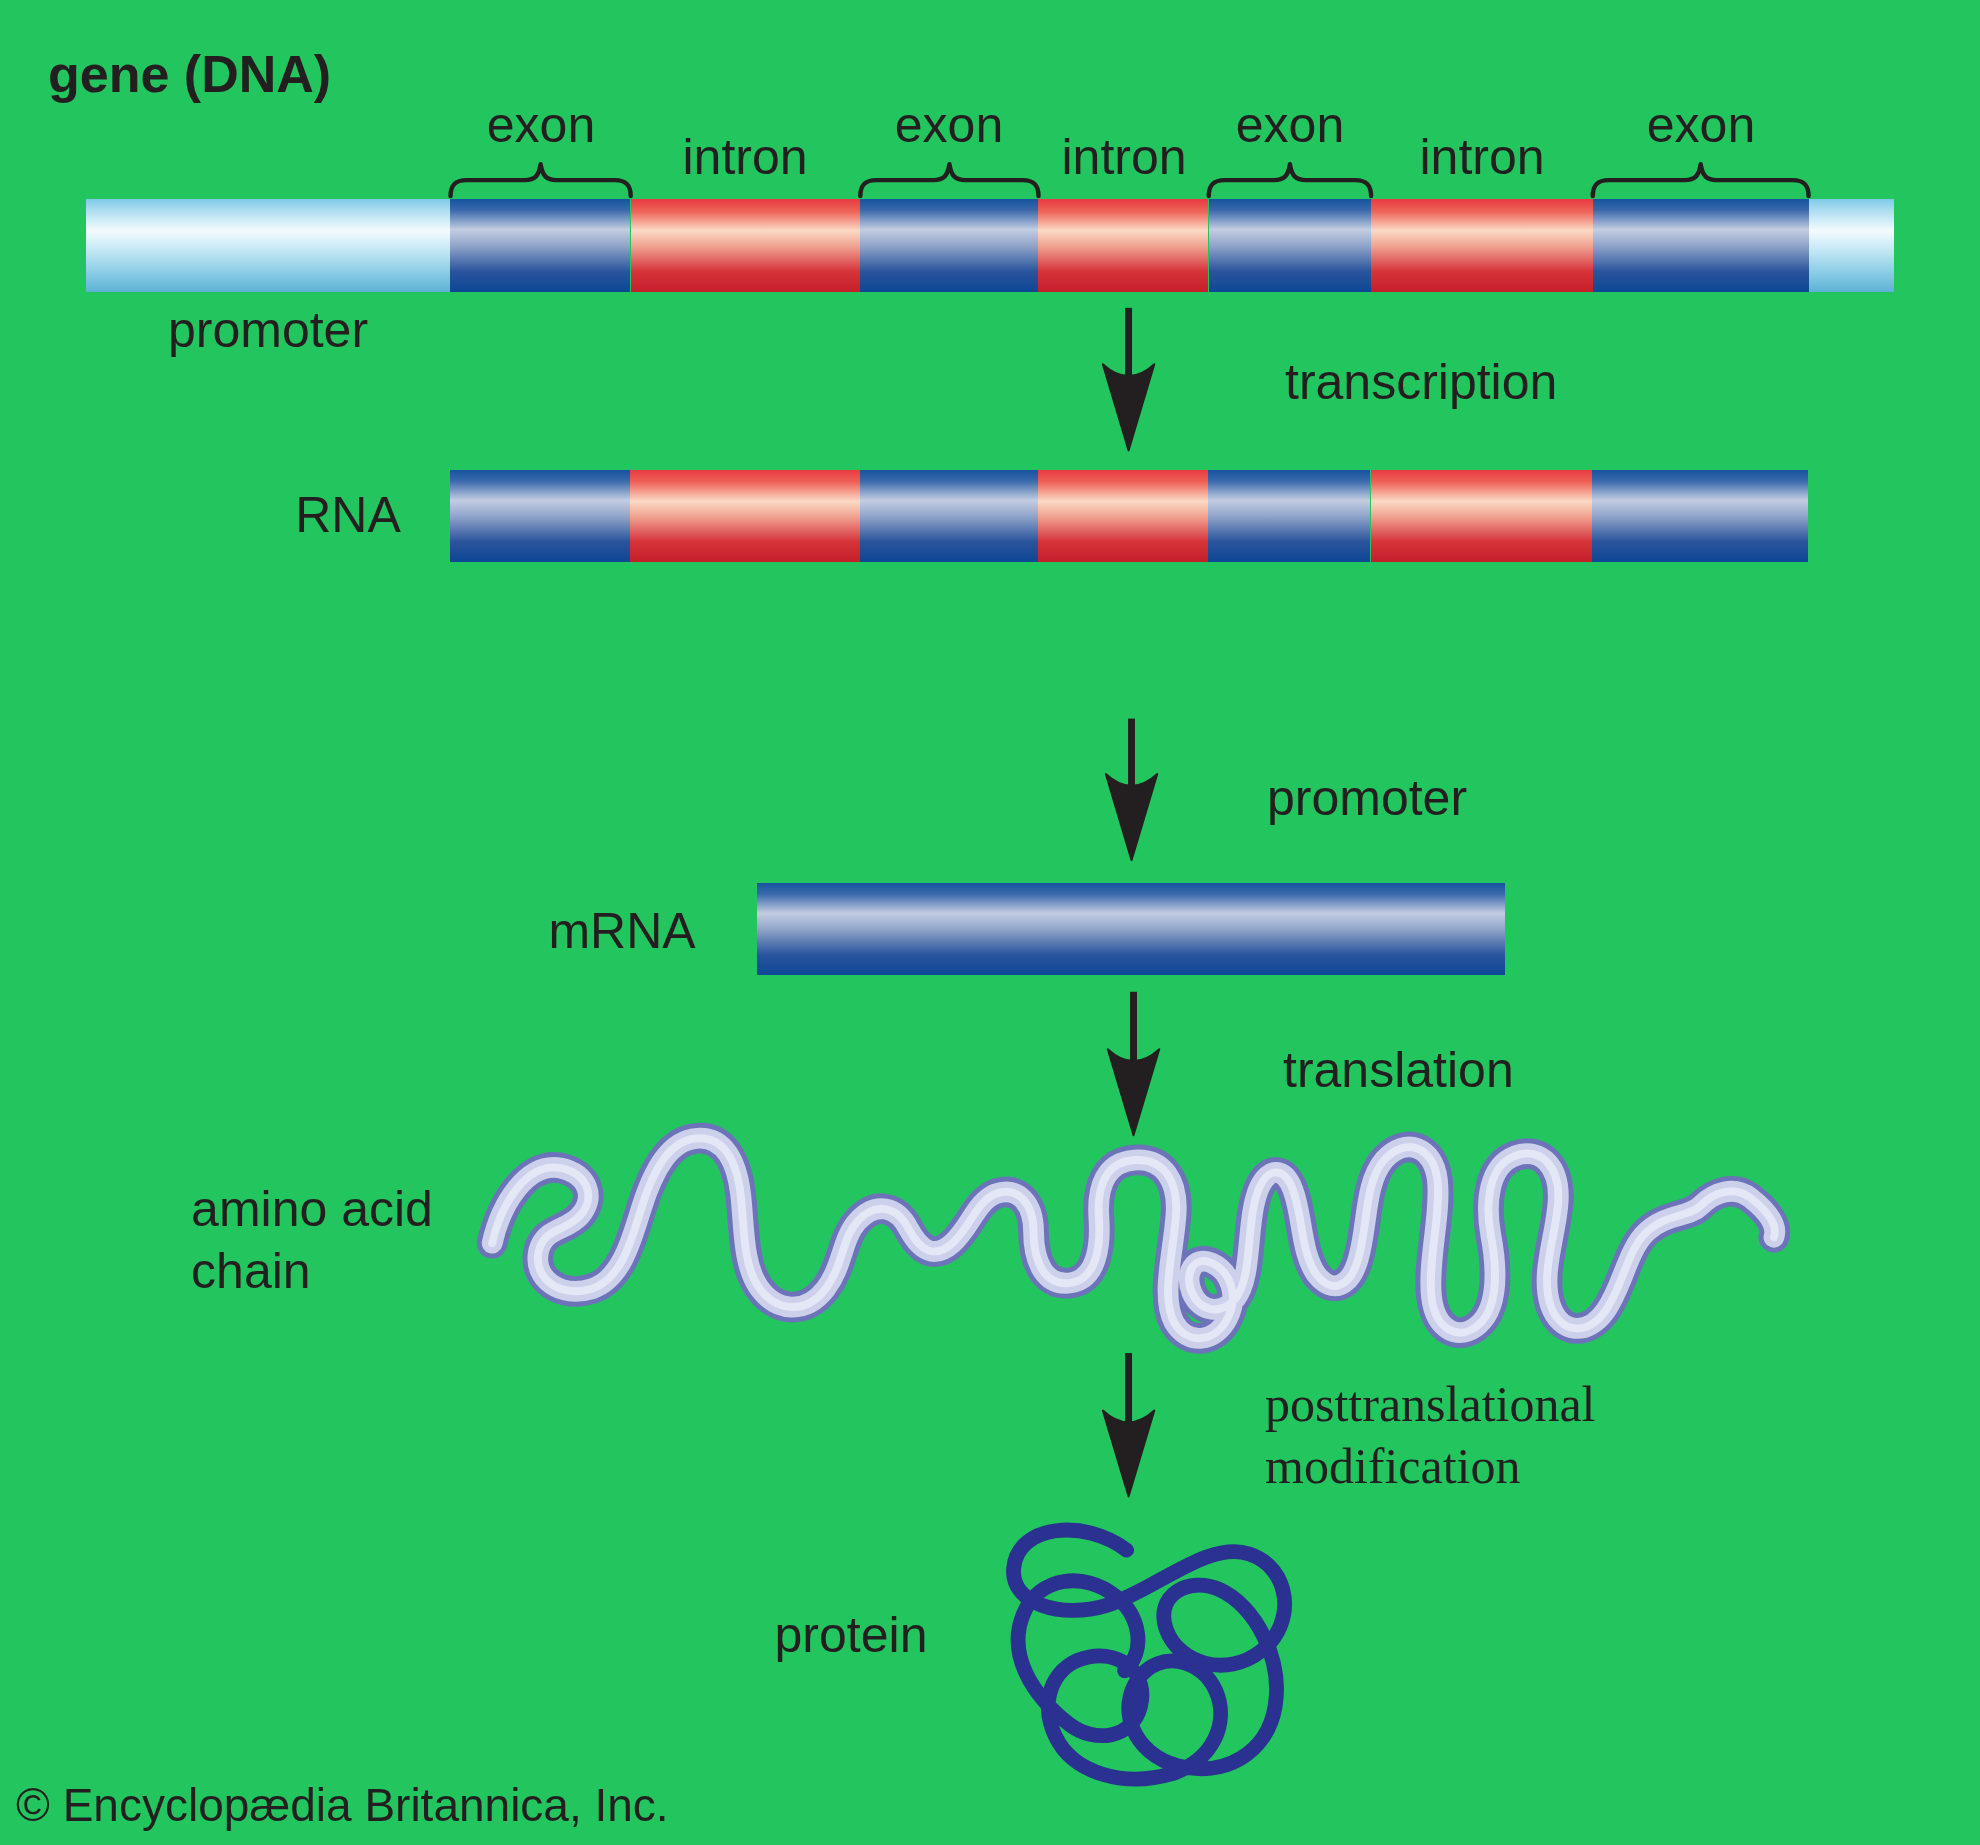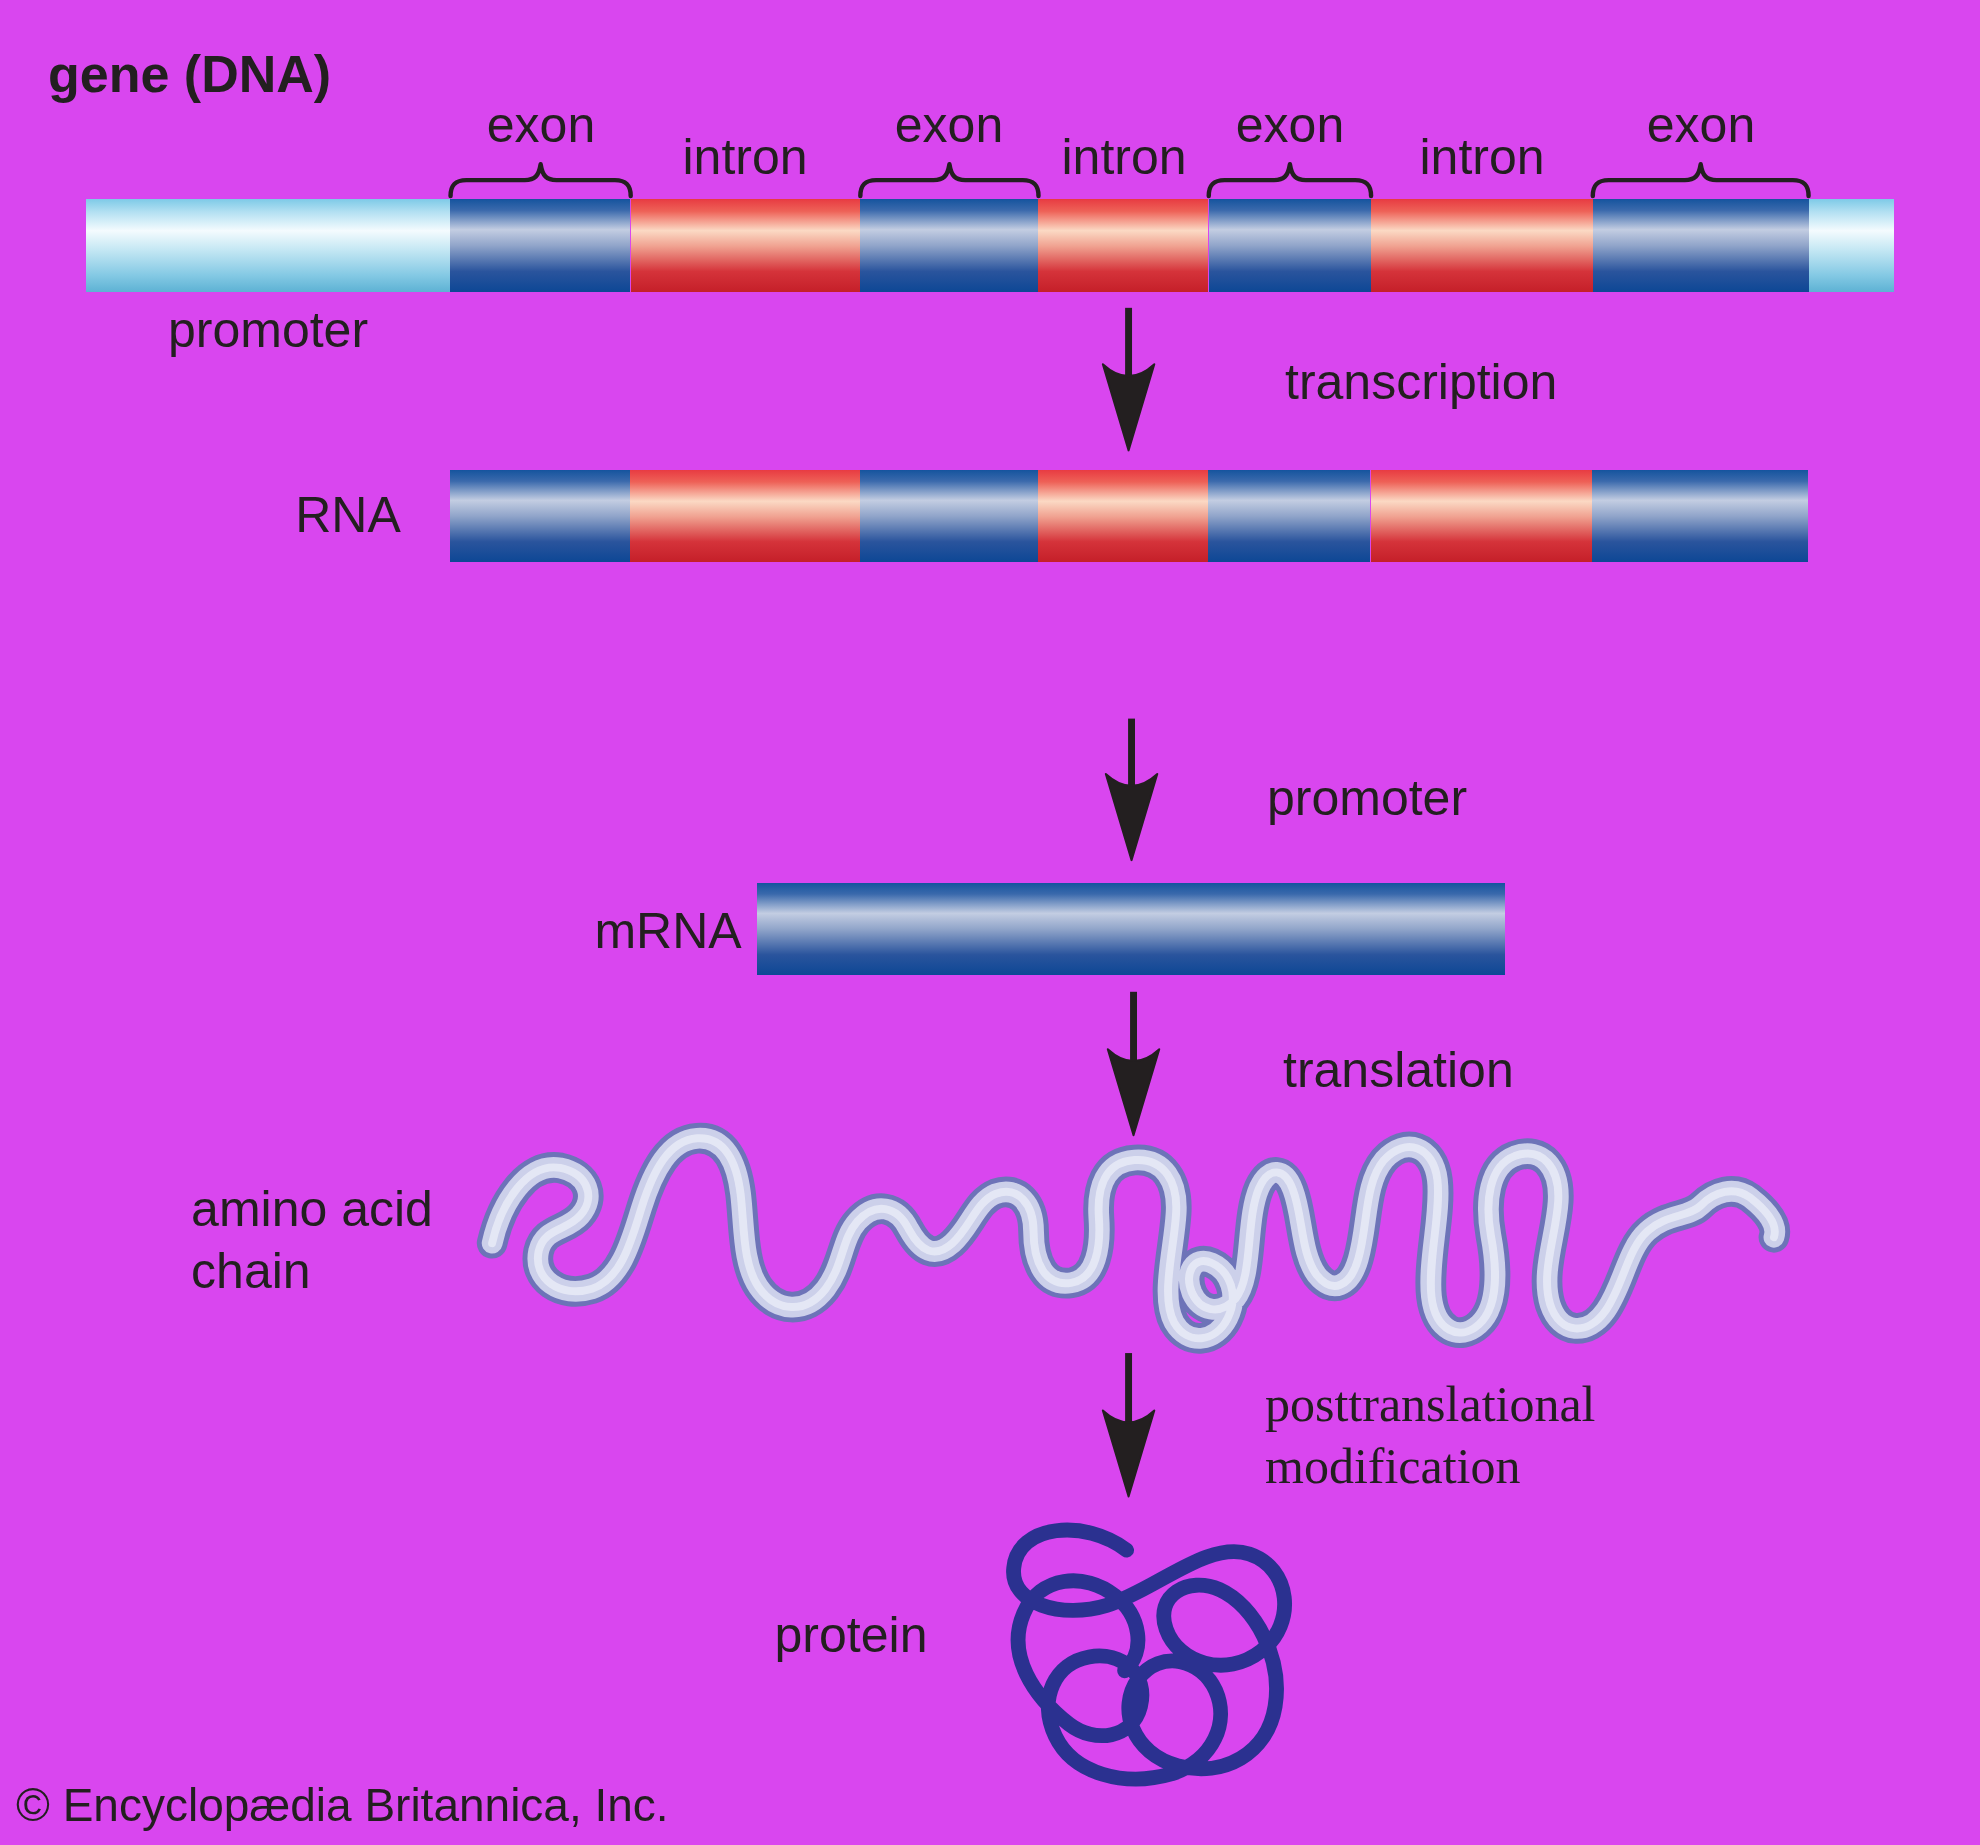--- a/index.html
+++ b/index.html
@@ -1,17 +1,17 @@
 <!DOCTYPE html>
 <html style="--ink: #231f20; --promoter-top: #7ecae7; --promoter-mid: #f4fbfe; --promoter-bottom: #5db2d4; --exon-top: #15549e; --exon-mid: #c3cde2; --exon-bottom: #0d4795; --intron-top: #e83b42; --intron-mid: #fbd9c4; --intron-bottom: #c51f29; --chain-outline: #6d73b8; --chain-fill: #ccd0ea; --chain-highlight: #e7e9f6; --protein: #2b3190;"><head>
 <meta charset="utf-8">
 <style>
   html,body{margin:0;padding:0;background:#ffffff;}
   #canvas{
-    position:relative;width:1980px;height:1845px;background:#d946ef;
+    position:relative;width:1980px;height:1845px;background:#22c55e;
     font-family:"Liberation Sans",sans-serif;color:var(--ink,#231f20);overflow:hidden;
   }
   .lbl{position:absolute;font-size:50px;line-height:1.24;white-space:pre-line;color:var(--ink);}
   .centered{transform:translateX(-50%);text-align:left;}
   .title{position:absolute;left:48px;top:44px;font-size:52px;font-weight:bold;}
   .copyright{position:absolute;left:16px;top:1778px;font-size:46px;}
   .bar{position:absolute;}
   .seg{position:absolute;top:0;height:100%;}
   .seg-promoter{background:linear-gradient(180deg,
       var(--promoter-top) 0%, #b3e0f2 14%, var(--promoter-mid) 34%,
@@ -60,21 +60,21 @@
       <div class="seg seg-intron" style="left: 180px; width: 230px;"></div>
       <div class="seg seg-exon" style="left: 410px; width: 178px;"></div>
       <div class="seg seg-intron" style="left: 588px; width: 170px;"></div>
       <div class="seg seg-exon" style="left: 758px; width: 162px;"></div>
       <div class="seg seg-intron" style="left: 921px; width: 222px;"></div>
       <div class="seg seg-exon" style="left: 1142px; width: 216px;"></div>
     </div>
   <div class="lbl centered" style="left:348px;top:484px;">RNA</div>
 
   <div class="bar seg-exon" style="left:757px;top:883px;width:748px;height:92px;"></div>
-  <div class="lbl centered" style="left:668px;top:900px;">mRNA</div>
+  <div class="lbl centered" style="left:622px;top:900px;">mRNA</div>
 
   <div class="lbl" style="left:1265px;top:351px;margin-left:20px;">transcription</div>
   <div class="lbl" style="left:1267px;top:767px;">promoter</div>
   <div class="lbl" style="left:1267px;top:1039px;margin-left:16px;">translation</div>
   <div class="lbl" style="left:1265px;top:1373px;font-family:Liberation Serif, serif;">posttranslational
 modification</div>
 
   <div class="lbl centered" style="left:312px;top:1178px;">amino acid
 chain</div>
 

